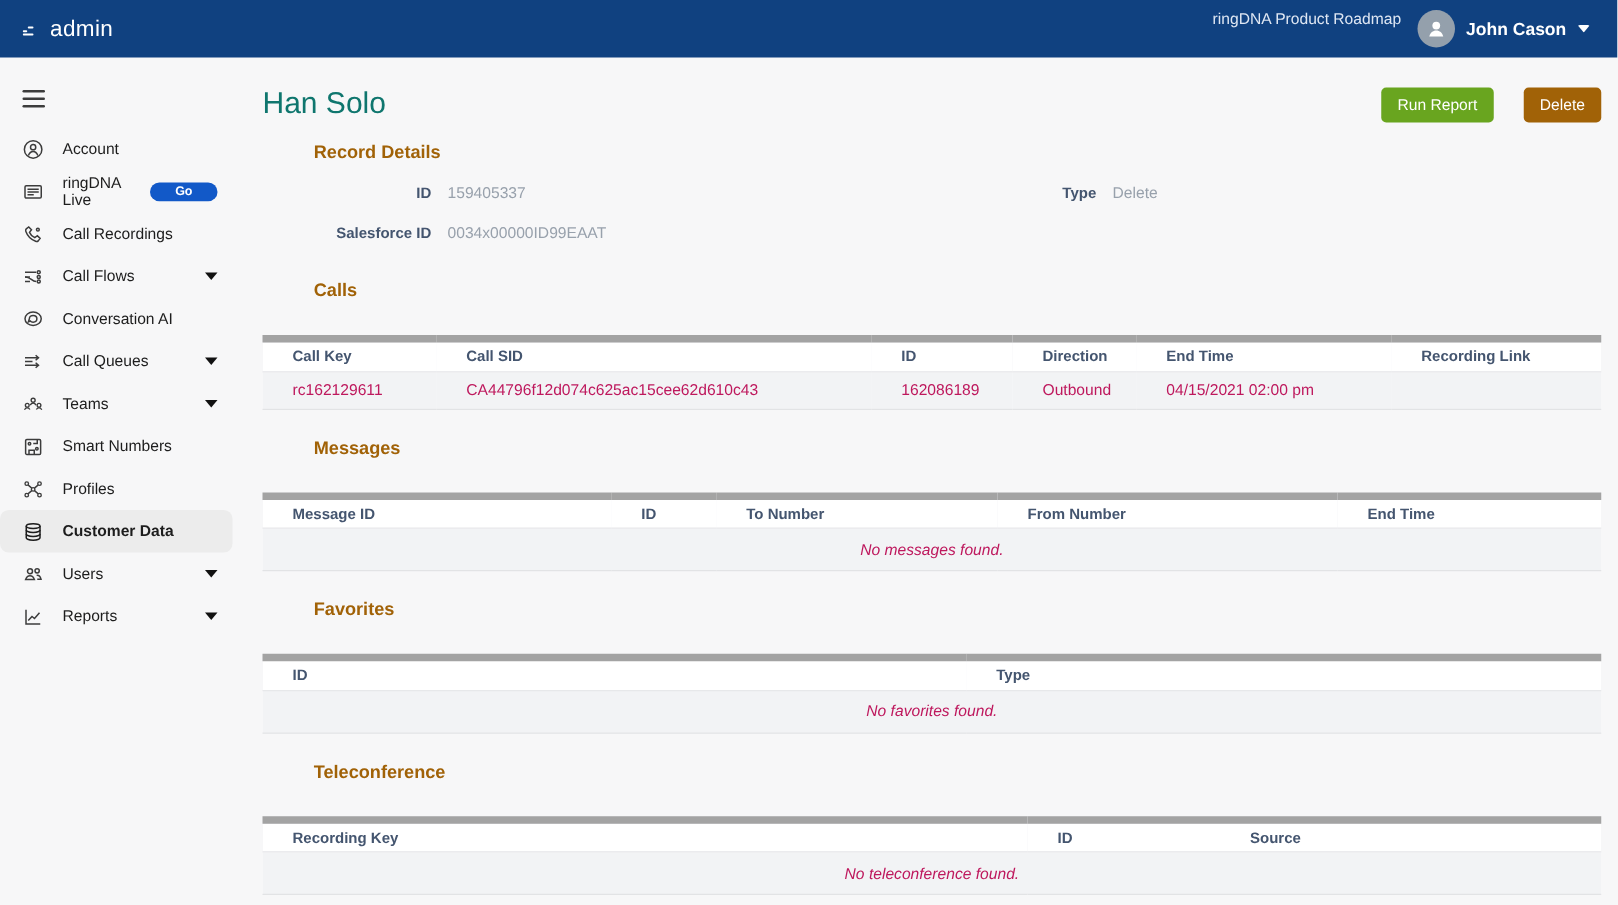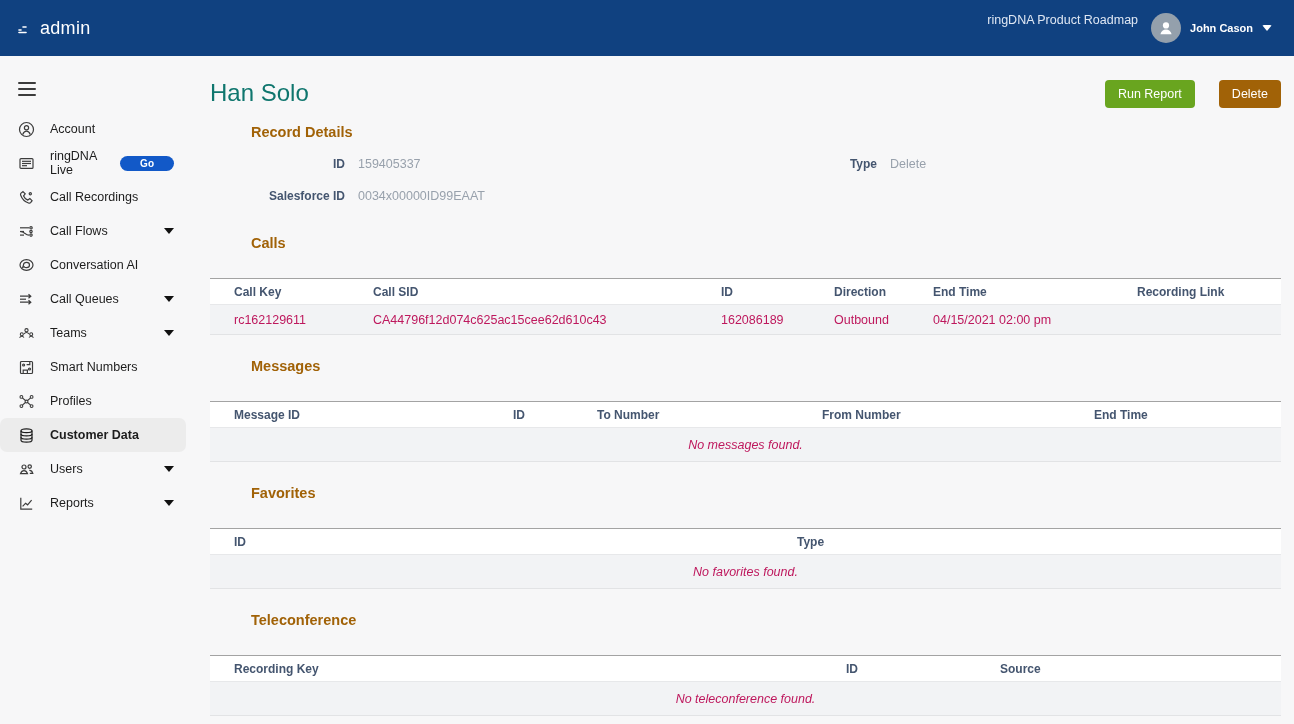--- a/index.html
+++ b/index.html
@@ -1,27 +1,27 @@
 <!DOCTYPE html>
 <html><head>
 <meta charset="utf-8">
 <style>
   * { margin:0; padding:0; box-sizing:border-box; }
   html,body { width:1294px; height:724px; overflow:hidden; }
   body { font-family:"Liberation Sans", sans-serif; background:#f7f7f8; color:#222; }
 
   
-  .topbar { height:56px; background:#104180; display:flex; align-items:center; justify-content:space-between; padding:0 22px 0 18px; }
+  .topbar { height:46px; background:#104180; display:flex; align-items:center; justify-content:space-between; padding:0 22px 0 18px; }
   .brand { display:flex; align-items:center; gap:7px; color:#fff; font-size:18px; letter-spacing:.3px; cursor:pointer; }
   .brand svg { display:block; }
   .topbar-right { display:flex; align-items:flex-start; gap:13px; }
   .project-name { color:#dfe7f3; font-size:12.5px; }
   .avatar { width:30px; height:30px; border-radius:50%; background:#94a0ac; display:flex; align-items:center; justify-content:center; }
   .user-menu { display:flex; align-items:center; gap:9px; cursor:pointer; }
-  .user-name { color:#fff; font-weight:bold; font-size:11px; }
+  .user-name { color:#fff; font-weight:bold; font-size:14px; }
   .caret-w { width:0; height:0; border-left:5px solid transparent; border-right:5px solid transparent; border-top:6px solid #fff; border-radius:2px; }
 
   
   .shell { display:flex; height:678px; }
   .sidebar { width:186px; flex:0 0 186px; padding-top:22px; }
   .hamburger { margin:0 0 16px 18px; width:18px; cursor:pointer; }
   .hamburger span { display:block; height:2px; background:#3c3c3c; margin:4px 0; border-radius:1px; }
   .nav-item { height:34px; display:flex; align-items:center; padding:0 12px 0 18px; font-size:12.5px; color:#1d1d1d; cursor:pointer; position:relative; }
   .nav-item .nav-ic { width:17px; height:17px; margin-right:15px; flex:0 0 17px; display:flex; align-items:center; justify-content:center; }
   .nav-item.active { background:#ececec; border-radius:7px; margin-right:0; font-weight:bold; }
@@ -42,21 +42,21 @@
   .section-h { font-size:14.5px; font-weight:bold; color:#a16207; line-height:20px;margin-left:41px; }
   .fields { margin-top:6px; }
   .field-row { display:flex; }
   .field { display:flex; align-items:center; height:32px; width:535px; }
   .field label { width:135px; text-align:right; font-weight:bold; font-size:12px; color:#44556f; flex:0 0 135px; }
   .field .val { margin-left:13px; font-size:12.5px; color:#98a1ac; }
   .field.rcol label { flex:0 0 132px; width:132px; }
 
   .sec { margin-top:21px; }
   table { border-collapse:collapse; table-layout:fixed; width:1071px; margin-top:25px; font-size:12px; }
-  th { background:#fff; border-top:1px solid #a3a3a3; border-bottom:1px solid #e7e8ea; height:26px; text-align:left; padding:0 0 0 24px; color:#44556f; font-size:12px; font-weight:bold; white-space:nowrap; overflow:hidden; }
+  th { background:#fff; border-top:6px solid #a3a3a3; border-bottom:1px solid #e7e8ea; height:26px; text-align:left; padding:0 0 0 24px; color:#44556f; font-size:12px; font-weight:bold; white-space:nowrap; overflow:hidden; }
   td { background:#f2f3f5; border-bottom:1px solid #e2e3e5; height:30px; padding:0 0 0 24px; color:#be185d; font-size:12.5px; white-space:nowrap; overflow:hidden; }
   td.empty { text-align:center; font-style:italic; height:34px; padding:0; }
 </style>
 </head>
 <body>
 
 <header class="topbar">
   <div class="brand">
     <svg width="15" height="12" viewBox="0 0 15 12">
       <g stroke="#ffffff" stroke-width="1.6" stroke-linecap="round">

